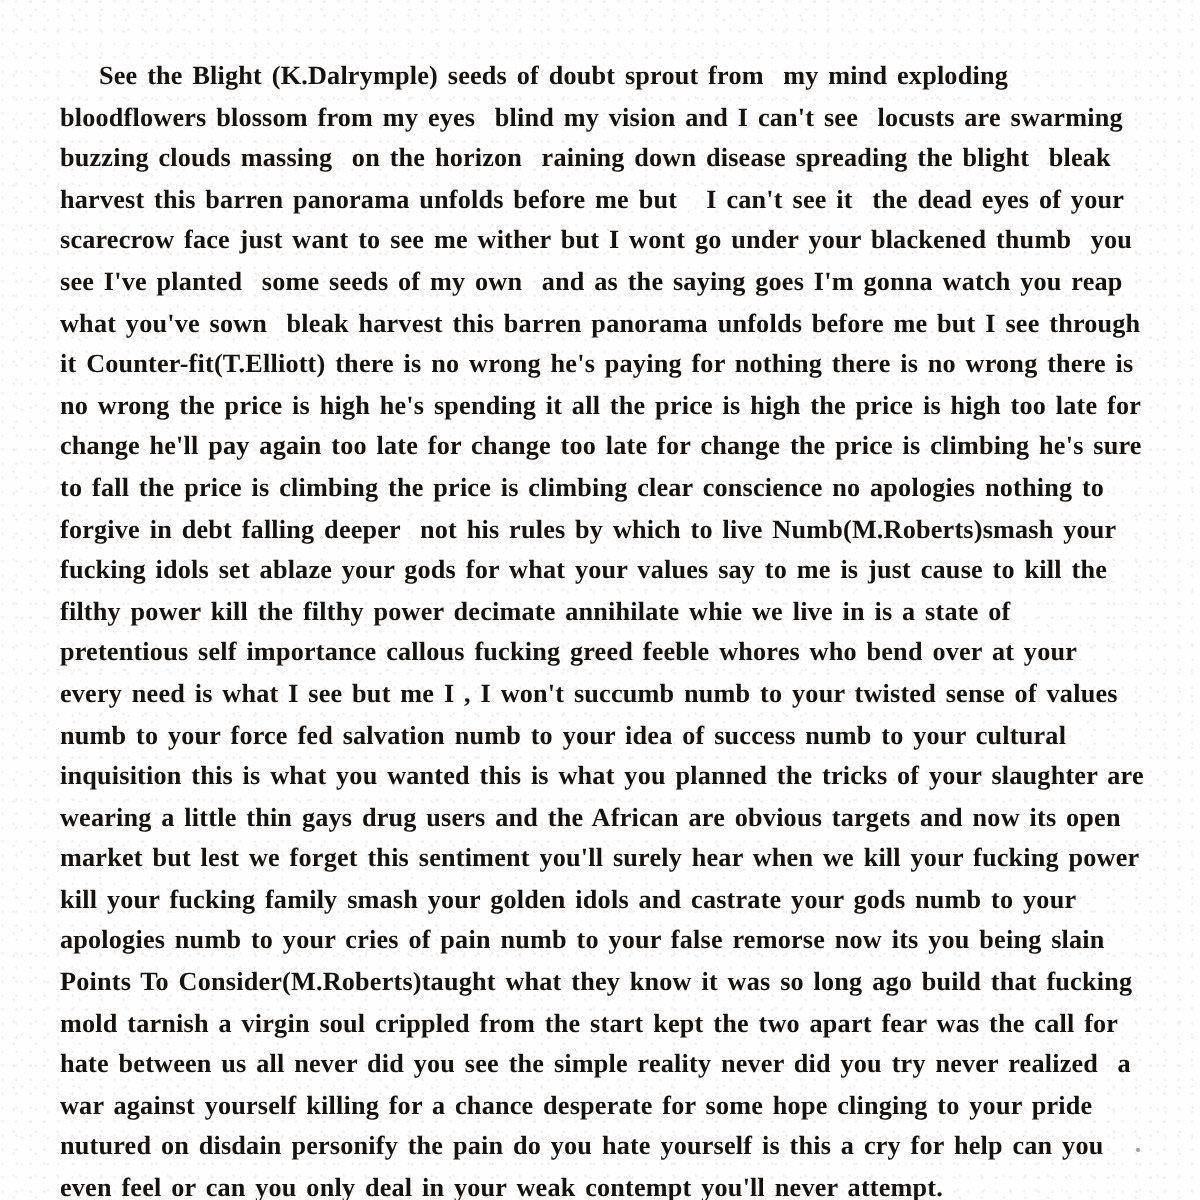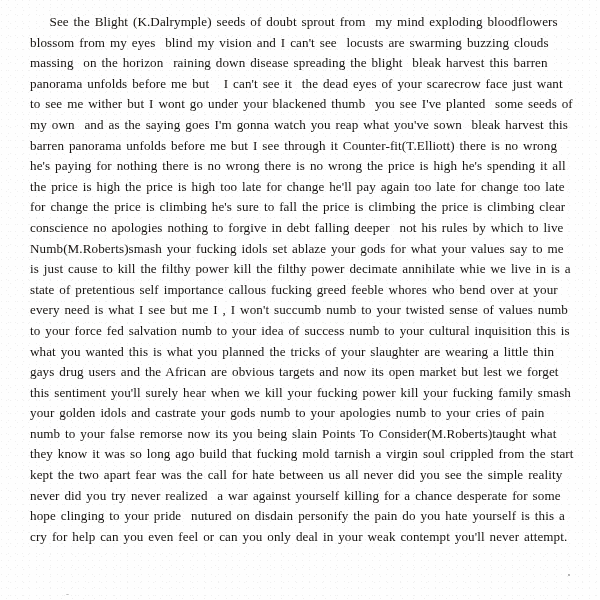--- a/index.html
+++ b/index.html
@@ -10,23 +10,24 @@
     width: 600px;
     height: 600px;
     background: #ffffff;
     font-family: "Liberation Serif", serif;
     overflow: hidden;
   }
   .page {
     width: 600px;
     height: 600px;
     box-sizing: border-box;
-    padding: 12px 26px 10px 30px;
+    padding: 28px 26px 10px 30px;
     background: #fefefe;
     position: relative;
+    font-weight: bold;
   }
   .lyrics {
     color: #15120f;
     font-size: 13.1px;
     line-height: 20.6px;
     text-align: left;
     word-spacing: 1.5px;
     letter-spacing: 0.1px;
     white-space: pre-wrap;
     font-family: "Liberation Serif", serif;

